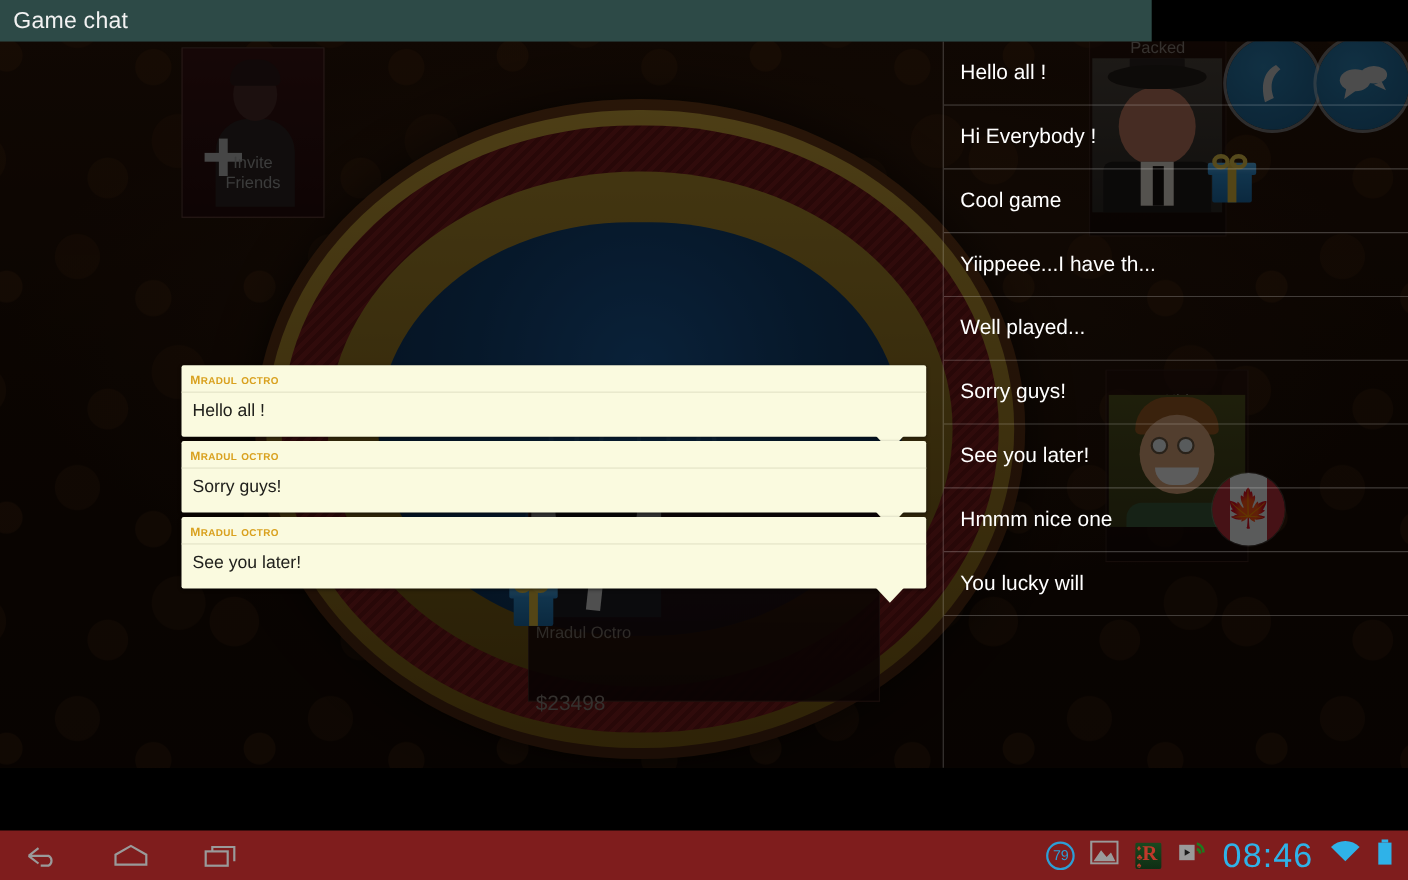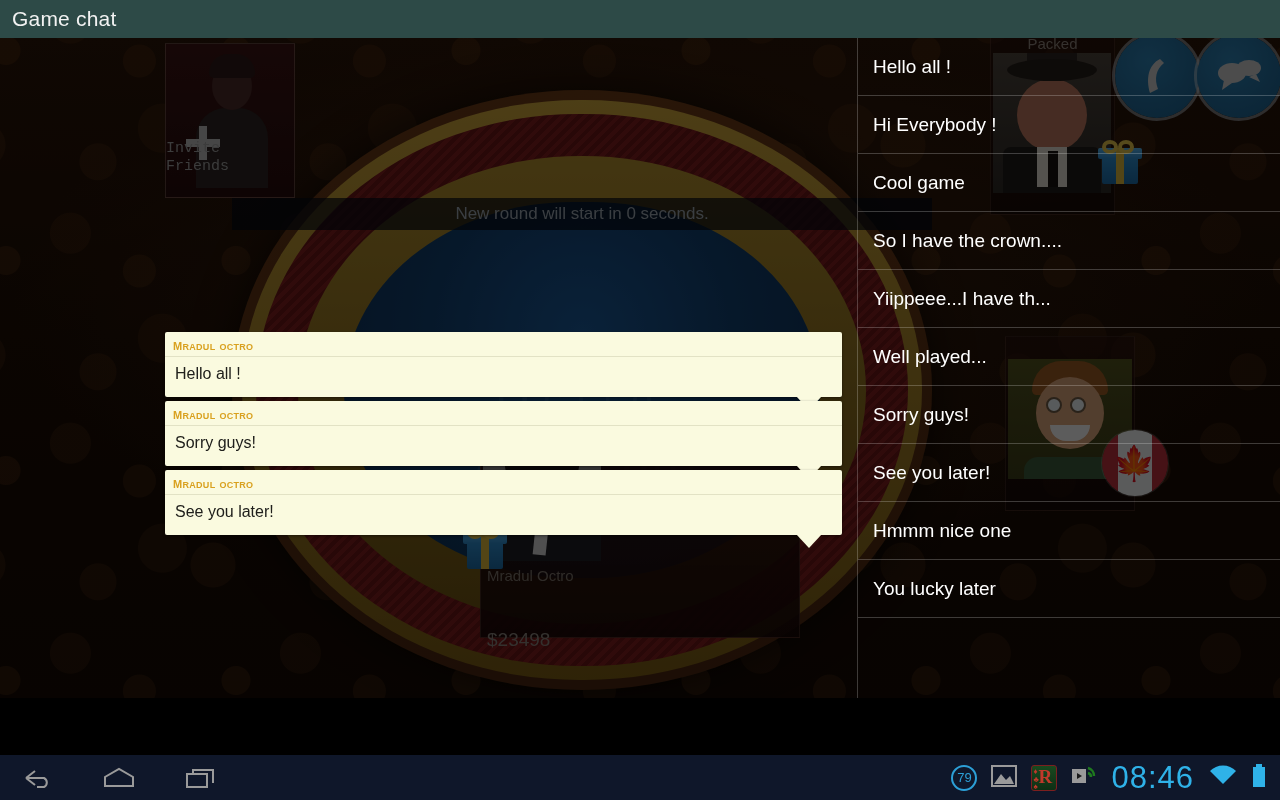--- a/index.html
+++ b/index.html
@@ -6,21 +6,21 @@
   html,body {
     width:1280px; height:800px; overflow:hidden;
     background:#000;
     font-family:"Liberation Sans", sans-serif;
     -webkit-font-smoothing:antialiased;
   }
   #app { position:relative; width:1280px; height:800px; overflow:hidden; }
 
   
   #titlebar{
-    position:absolute; left:0; top:0; width:1280px; height:38px;
+    position:absolute; left:0; top:0; width:1047px; height:38px;
     background:#2d4a47; display:flex; align-items:center;
   }
   #title-text{
     color:#f2f2f2; font-size:21px; padding-left:12px; letter-spacing:.2px;
   }
 
   
   #scene{
     position:absolute; left:0; top:38px; width:1280px; height:660px;
     overflow:hidden;
@@ -107,22 +107,22 @@
   }
   #invite-card .plus{
     position:absolute; left:20px; top:82px; width:34px; height:34px;
   }
   #invite-card .plus::before,#invite-card .plus::after{
     content:""; position:absolute; background:#b9b9b9;
   }
   #invite-card .plus::before{ left:0; top:13px; width:34px; height:8px; }
   #invite-card .plus::after { left:13px; top:0; width:8px; height:34px; }
   #invite-card .cap{
-    position:absolute; left:0; right:0; top:96px; 
-    color:#9d9d9d; font-size:15px; line-height:18px;font-family:Liberation Mono, monospace;
+    position:absolute; left:0; right:0; top:96px; text-align:center;
+    color:#9d9d9d; font-size:15px; line-height:18px;
   }
 
   
   #seat-self{
     position:absolute; left:480px; top:390px; width:320px; height:210px;
     border:1px solid rgba(150,110,90,.25);
     background:linear-gradient(180deg,rgba(45,14,12,.85),rgba(22,7,6,.9));
   }
   #seat-self .portrait{
     position:absolute; left:2px; top:2px; width:118px; height:130px;
@@ -335,21 +335,21 @@
   }
   #text-input::placeholder{ color:#7b7b7b; }
   #send-btn{
     width:74px; height:57px; display:flex; align-items:center; justify-content:center;
     cursor:pointer;
   }
 
   
   #navbar{
     position:absolute; left:0; top:755px; width:1280px; height:45px;
-    background:#0f172a; display:flex; align-items:center;
+    background:#7f1d1d; display:flex; align-items:center;
   }
   #nav-left{ display:flex; align-items:center; gap:48px; padding-left:22px; }
   #nav-left .navbtn{ cursor:pointer; display:flex; align-items:center; }
   #nav-right{
     margin-left:auto; display:flex; align-items:center; gap:14px; padding-right:14px;
   }
   #badge-79{
     width:26px; height:26px; border-radius:50%;
     border:2px solid #2c9fd6; color:#2c9fd6;
     font-size:13px; display:flex; align-items:center; justify-content:center;
@@ -386,23 +386,20 @@
               <div id="felt-logo">
                 <span class="l1">Octro</span>
                 <span class="l2">Teen Patti</span>
               </div>
             </div>
           </div>
         </div>
       </div>
     </div>
 
-    <div id="round-banner">
-      <span>New round will start in 0 seconds.</span>
-    </div>
 
     <div id="invite-card">
       <div class="silhouette">
         <div class="sil-body"></div>
         <div class="sil-head"></div>
         <div class="sil-hair"></div>
       </div>
       <div class="plus"></div>
       <div class="cap">
         <span>Invite</span><br>
@@ -499,39 +496,36 @@
       <div class="chat-item">
         <span>Hello all !</span>
       </div>
       <div class="chat-item">
         <span>Hi Everybody !</span>
       </div>
       <div class="chat-item">
         <span>Cool game</span>
       </div>
       <div class="chat-item">
-        <span>So I have the crown....</span>
-      </div>
-      <div class="chat-item">
         <span>Yiippeee...I have th...</span>
       </div>
       <div class="chat-item">
         <span>Well played...</span>
       </div>
       <div class="chat-item">
         <span>Sorry guys!</span>
       </div>
       <div class="chat-item">
         <span>See you later!</span>
       </div>
       <div class="chat-item">
         <span>Hmmm nice one</span>
       </div>
       <div class="chat-item">
-        <span>You lucky later</span>
+        <span>You lucky will</span>
       </div>
     </div>
 
 
   <div id="navbar">
     <div id="nav-left">
       <div class="navbtn">
         <svg width="32" height="24" viewBox="0 0 32 24" aria-hidden="true">
           <path d="M4 12 L13 5 M4 12 L13 19 M4 12 H22 a5 5 0 0 1 0 9 H15" stroke="#9a9a9a" stroke-width="2" fill="none"></path>
         </svg>

